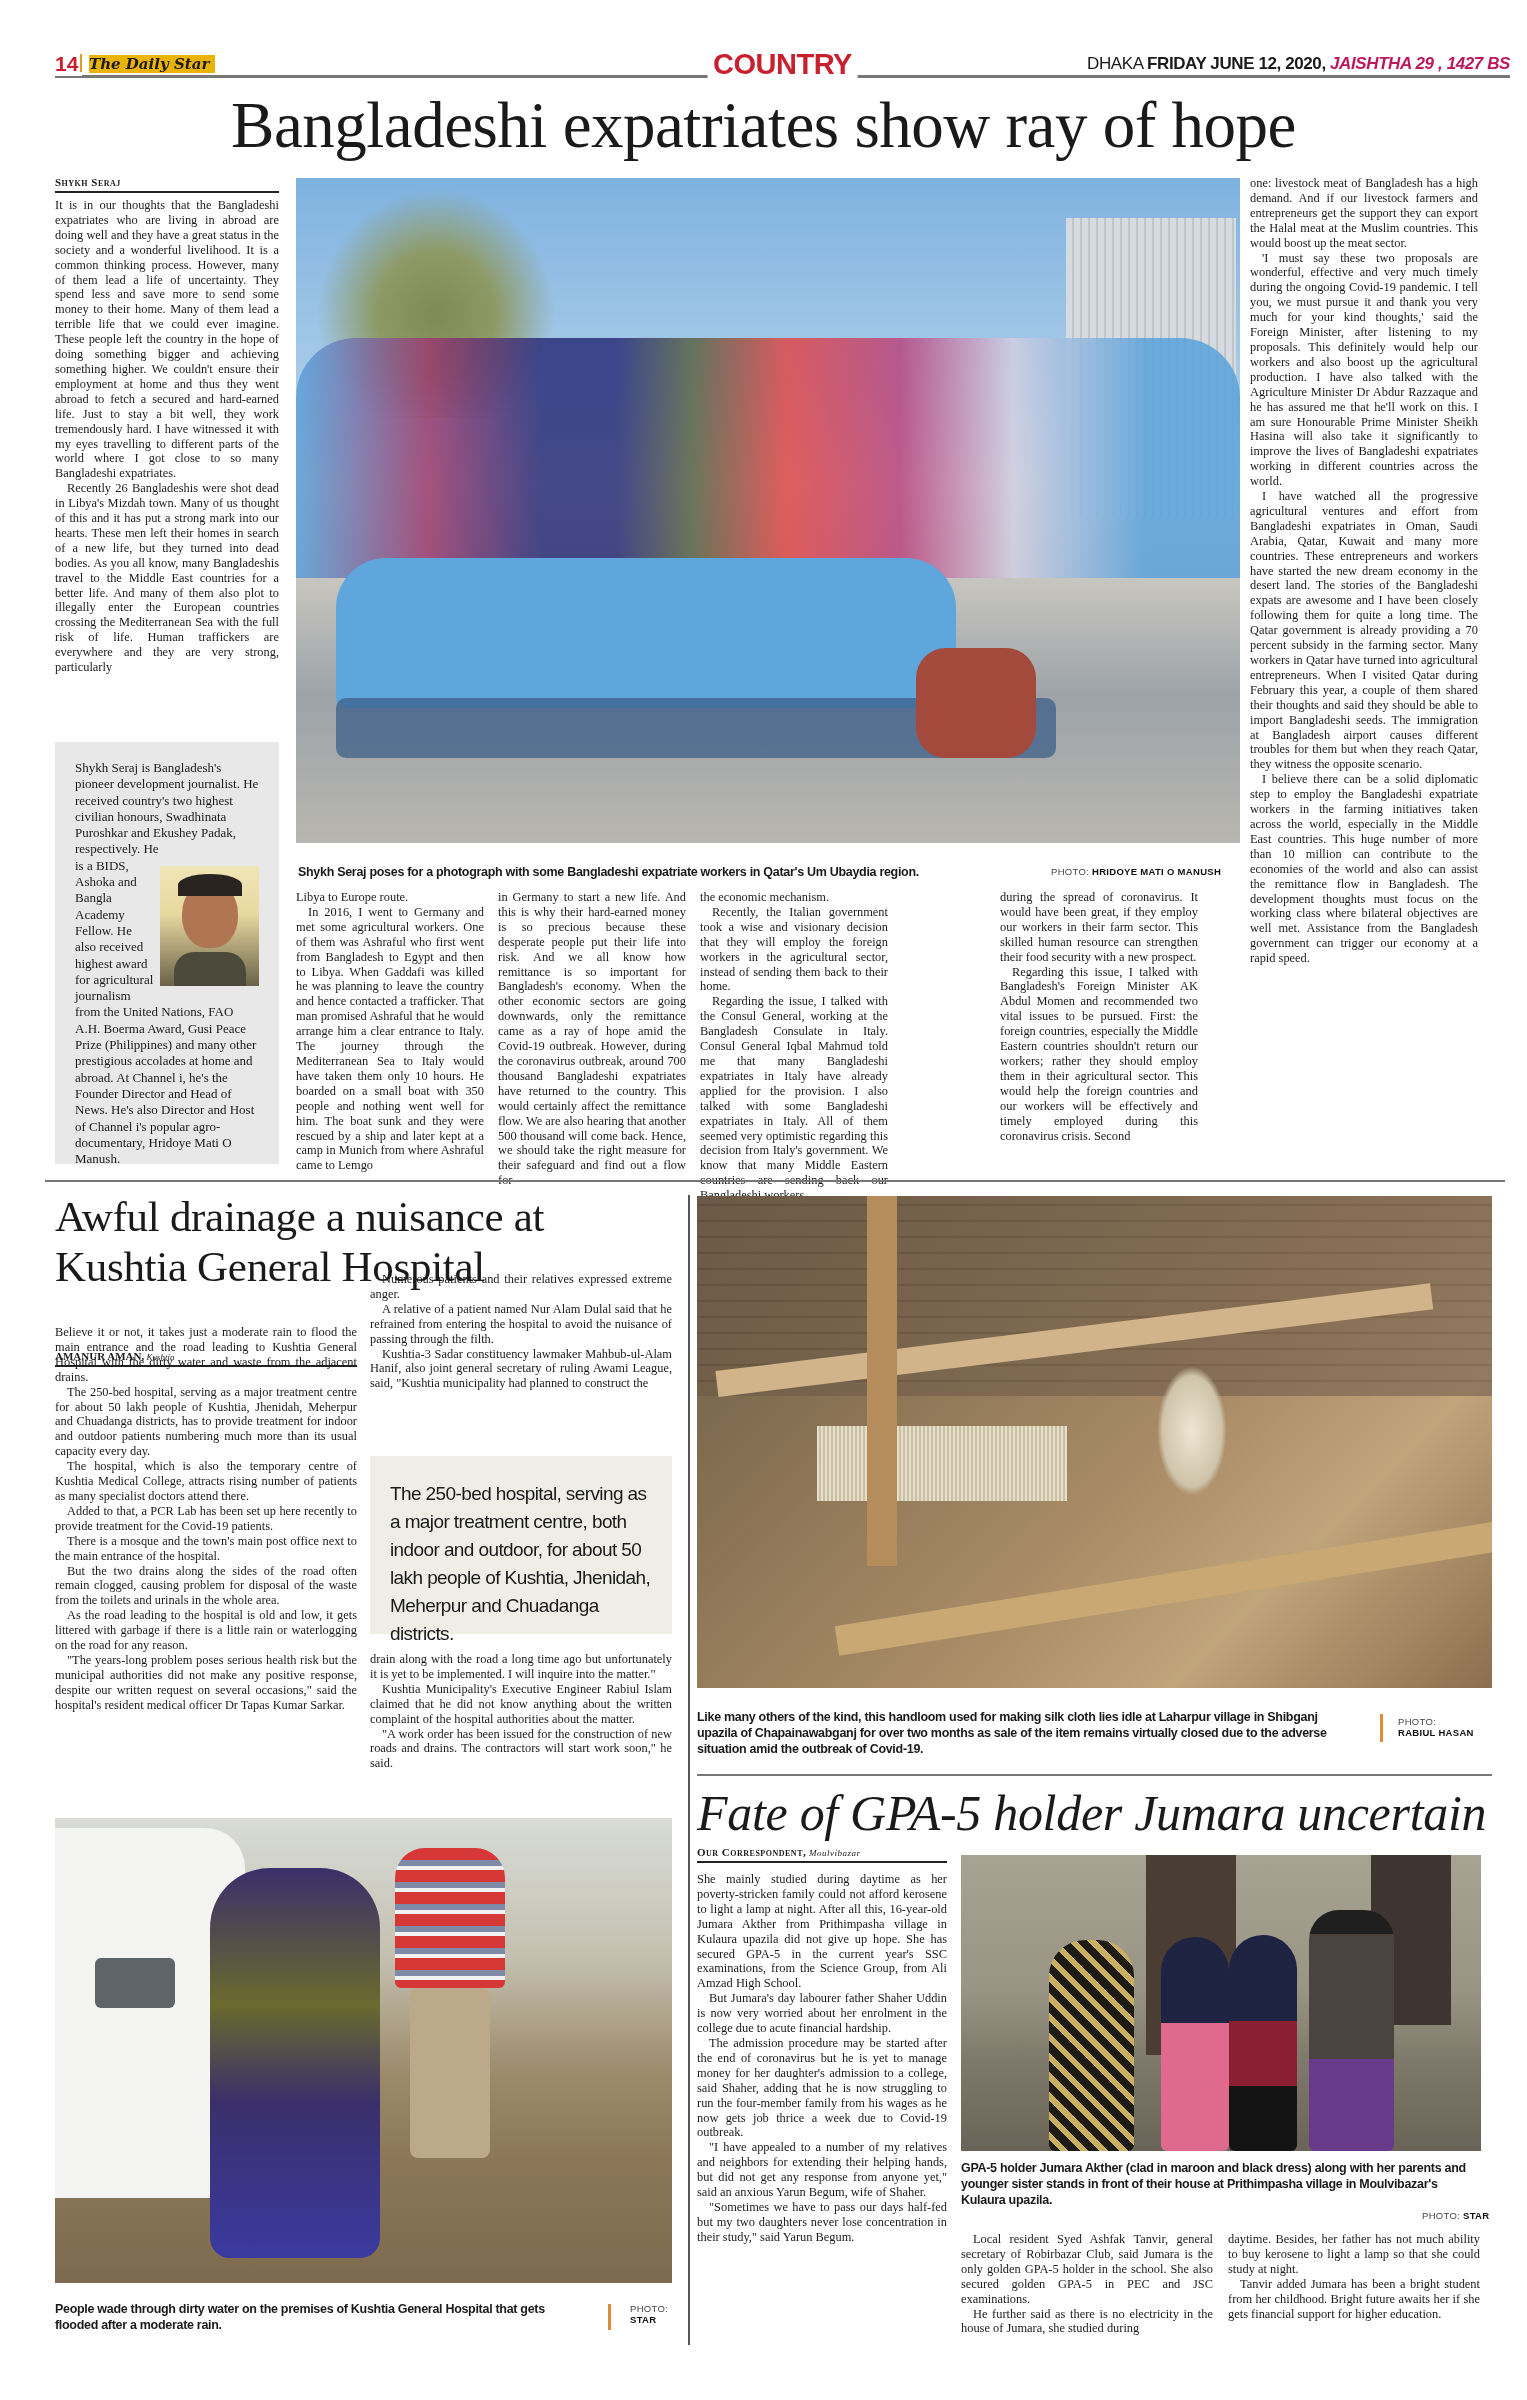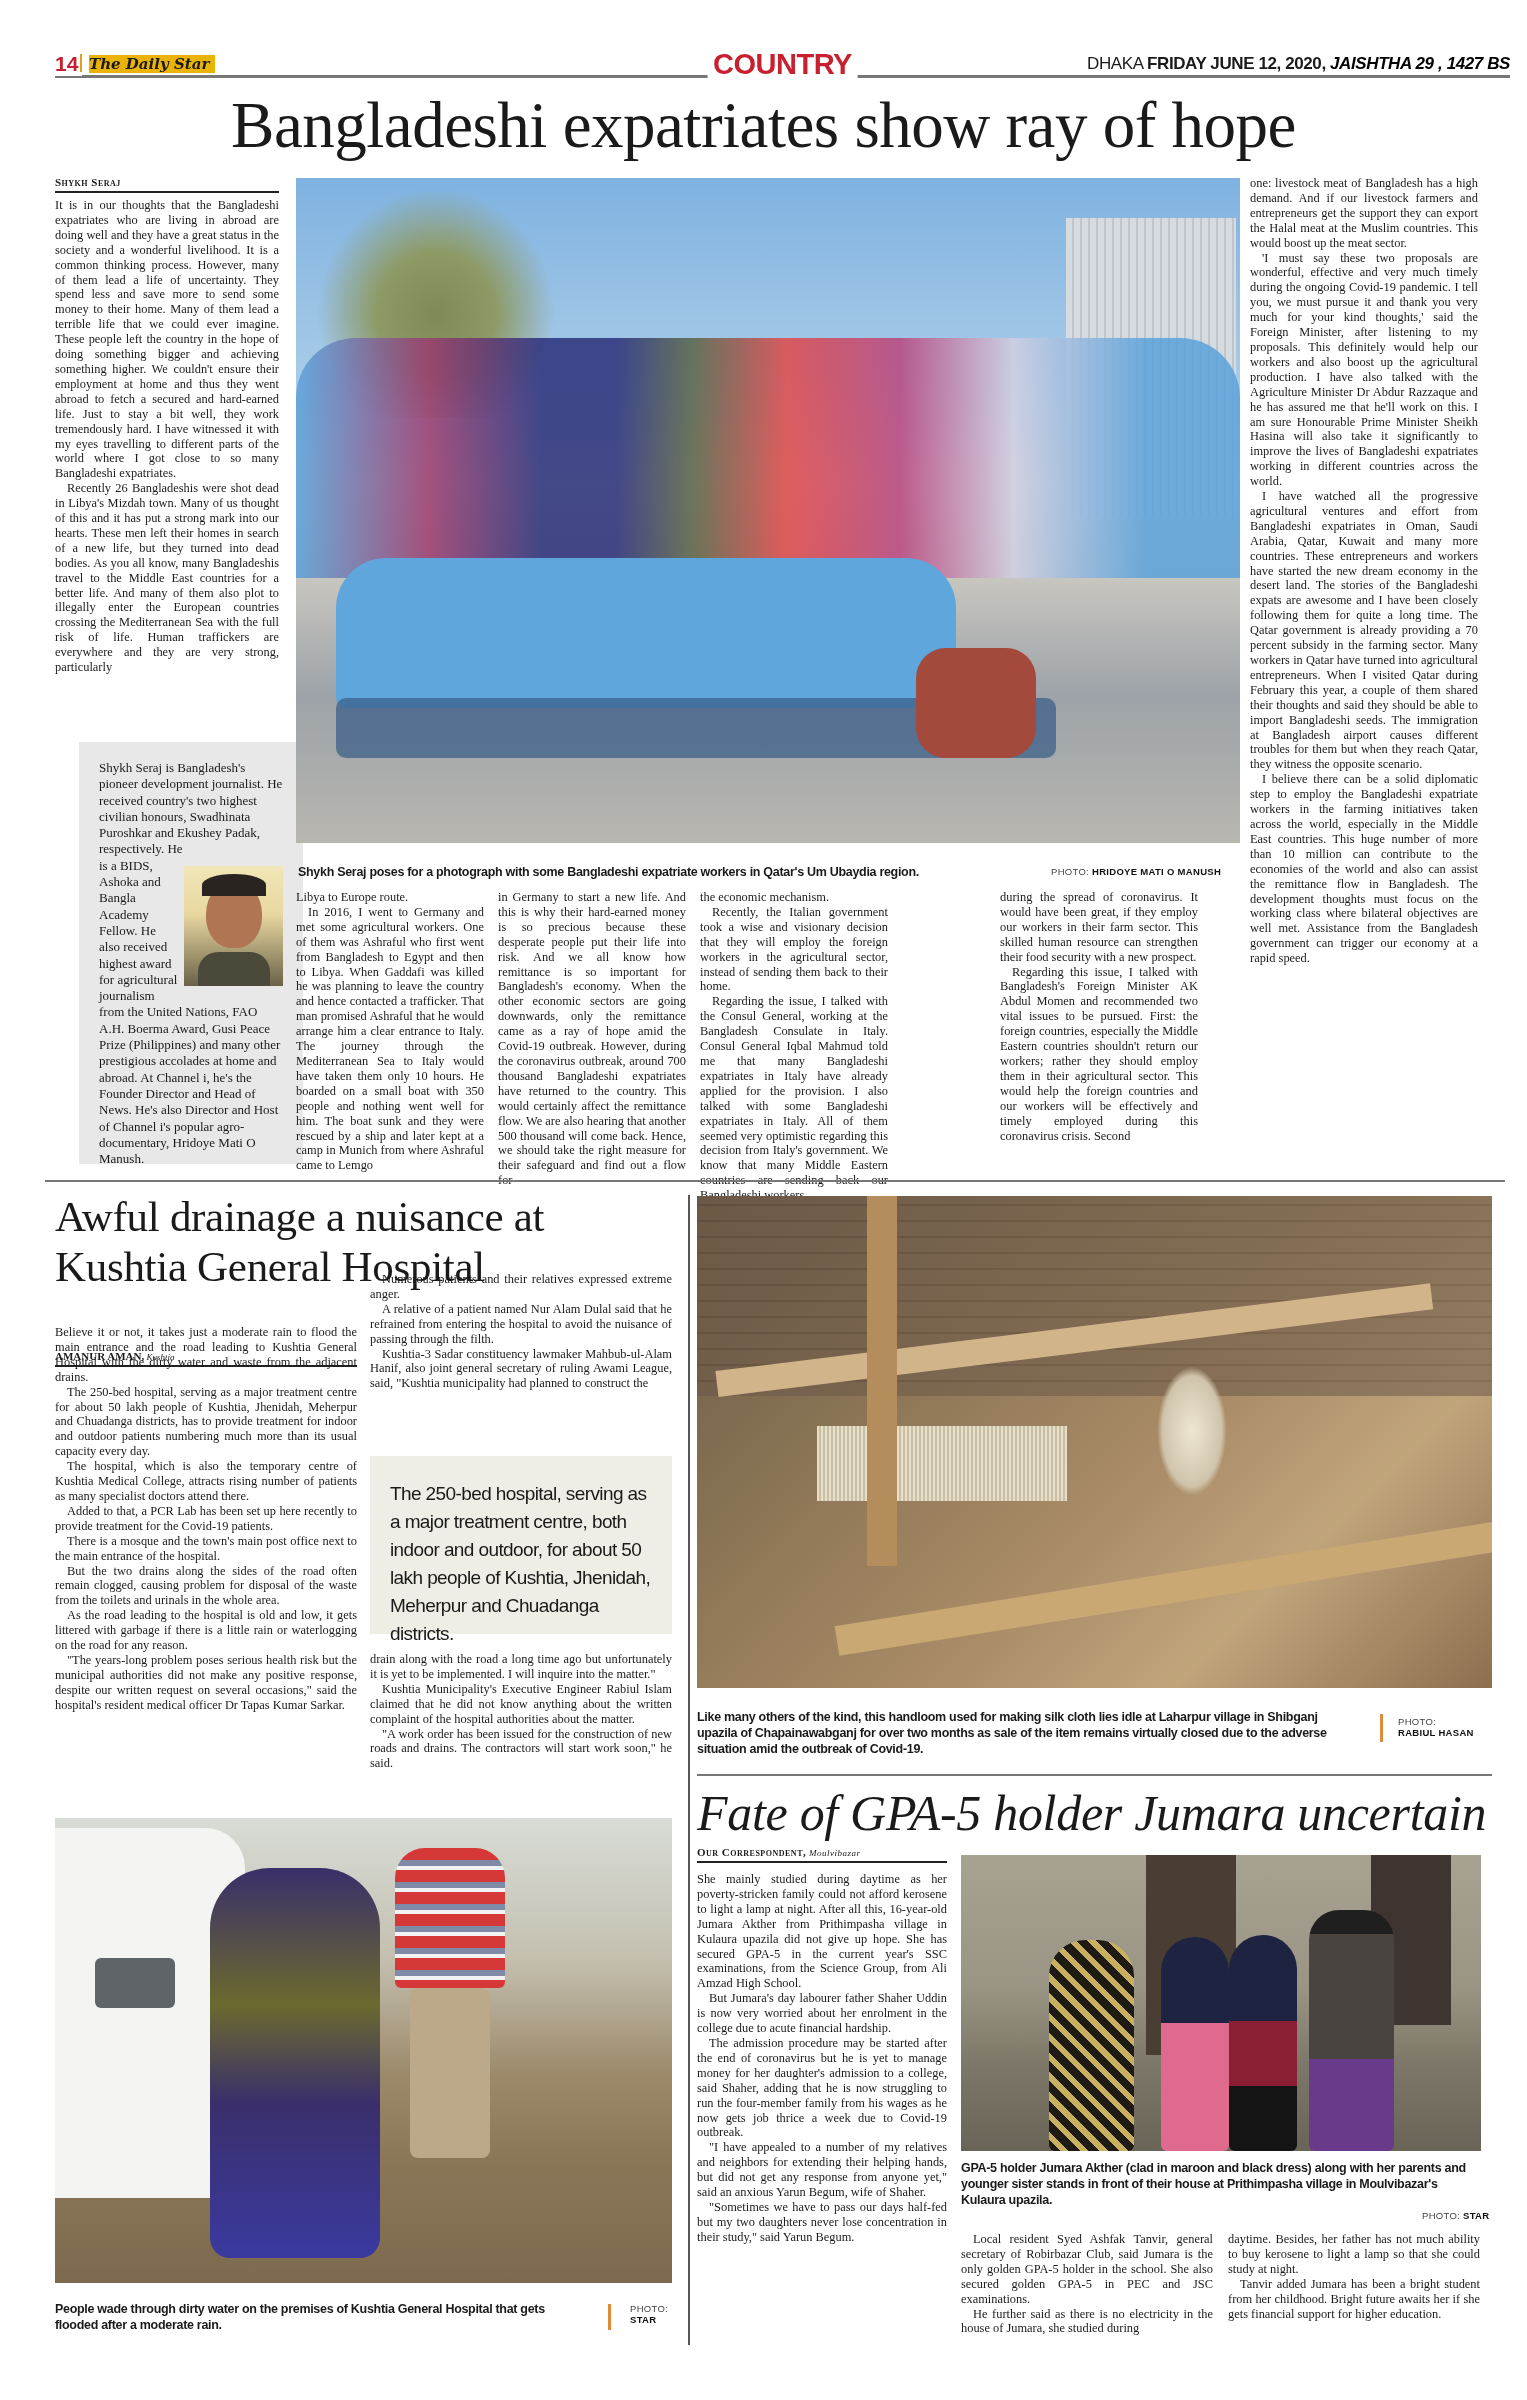--- a/index.html
+++ b/index.html
@@ -9,36 +9,36 @@
 
   
   .mast { left: 55px; top: 52px; width: 1455px; height: 26px; }
   .mast-rule { position: absolute; left: 0; right: 0; top: 23px; height: 3px; background: #777; }
   .page-num { position: absolute; left: 0; top: 0; font: bold 21px "Liberation Sans", sans-serif; color: #c8202f; background: #fff; padding-right: 4px; }
   .pipe { position: absolute; left: 25px; top: 2px; width: 2px; height: 18px; background: #e0a020; }
   .paper-name { position: absolute; left: 34px; top: 3px; font: bold 15px "DejaVu Serif", serif; font-style: italic; background: #eab308; padding-right: 6px; }
   .section { position: absolute; left: 50%; transform: translateX(-50%); top: -4px; font: bold 29px "Liberation Sans", sans-serif; color: #c8202f; background: #fff; padding: 0 6px; letter-spacing: -0.5px; }
   .dateline { position: absolute; right: 0; top: 2px; font: 17px "Liberation Sans", sans-serif; background: #fff; padding-left: 6px; letter-spacing: -0.4px; }
   .dateline b { font-weight: bold; }
-  .dateline i { color: #000000; font-style: italic; font-weight: bold; }
+  .dateline i { color: #be185d; font-style: italic; font-weight: bold; }
 
   .headline-main { left: 0; width: 1527px; top: 88px; text-align: center; font: 65px "Liberation Serif", serif; letter-spacing: -0.5px; }
 
   .byline { font: bold 11px "Liberation Serif", serif; font-variant: small-caps; letter-spacing: 0.5px; border-bottom: 2px solid #222; padding-bottom: 3px; }
   .body { font: 12.4px/14.9px "Liberation Serif", serif; text-align: justify; hyphens: auto; }
   .body p { margin: 0; text-indent: 12px; }
   .body p.first { text-indent: 0; }
 
   .photo { overflow: hidden; }
   .caption { font: bold 12.5px/16px "Liberation Sans", sans-serif; letter-spacing: -0.3px; }
   .credit { font: 9.5px "Liberation Sans", sans-serif; color: #444; letter-spacing: 0.3px; }
   .credit b { color: #111; }
   .credit-bar { width: 3px; background: #e08a3a; }
 
-  .bio { background: #e8e8e8; font: 13px/16.3px "Liberation Serif", serif; padding: 18px 20px; box-sizing: border-box; margin-left: 24px; }
+  .bio { background: #e8e8e8; font: 13px/16.3px "Liberation Serif", serif; padding: 18px 20px; box-sizing: border-box; }
 
   .pull { background: #eeeee6; font: 19px/28px "Liberation Sans", sans-serif; letter-spacing: -0.6px; padding: 24px 20px; box-sizing: border-box; }
 
   .rule-h { height: 2px; background: #777; }
   .rule-v { width: 2px; background: #555; }
 </style>
 </head>
 <body>
 
 <div class="abs mast">

